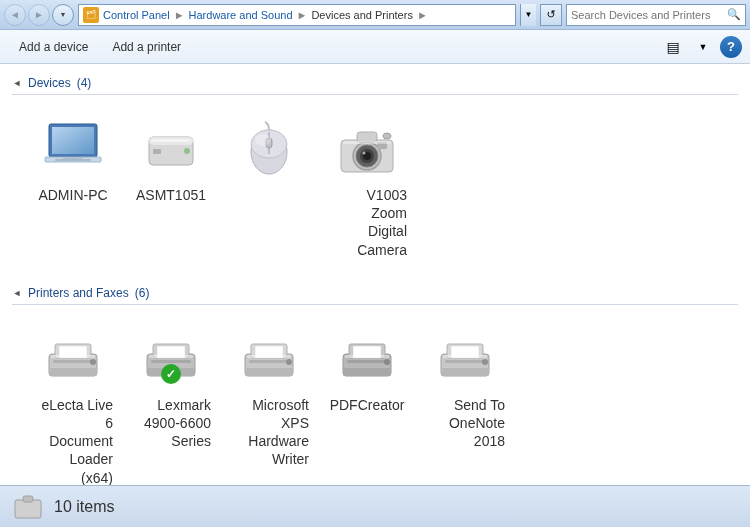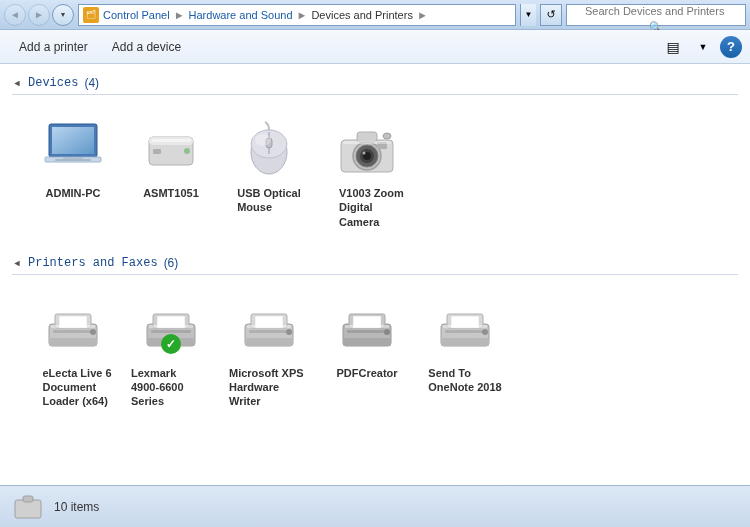--- a/index.html
+++ b/index.html
@@ -92,21 +92,20 @@
     }
     .search-box {
       width: 180px;
       height: 22px;
       border: 1px solid #7a9cc0;
       display: flex;
       align-items: center;
       background: white;
       padding: 0 4px;
       gap: 4px;
-      flex-direction: column;
     }
     .search-box input {
       border: none;
       outline: none;
       font-size: 11px;
       color: #999;
       flex: 1;
       background: transparent;
     }
     .search-icon-btn { color: #666; font-size: 11px; cursor: pointer; }
@@ -190,21 +189,20 @@
       align-items: center;
       justify-content: center;
       cursor: pointer;
       font-size: 9px;
       color: #555;
     }
     .section-title {
       font-size: 12px;
       color: #1a4a8a;
       font-weight: normal;
-      font-family: Liberation Mono, monospace;
     }
     .section-count {
       color: #1a4a8a;
     }
 
     
     .device-grid {
       display: flex;
       flex-wrap: wrap;
       gap: 8px;
@@ -222,46 +220,45 @@
       cursor: pointer;
     }
     .device-icon {
       width: 64px;
       height: 64px;
       display: flex;
       align-items: center;
       justify-content: center;
     }
     .device-label {
-      font-size: 11px;
-      text-align: left;
+      font-size: 14px;
+      text-align: right;
       color: #333;
       line-height: 1.3;
-      font-weight: bold;
     }
 
     
     svg { overflow: visible; }
 
     
     .status-bar {
       background: linear-gradient(to bottom, #dce8f5, #c8d8ec);
       height: 42px;
       border-top: 1px solid #a0b8d0;
       display: flex;
       align-items: center;
       padding: 0 12px;
       gap: 10px;
     }
     .status-icon {
       width: 32px;
       height: 32px;
     }
     .status-text {
-      font-size: 12px;
+      font-size: 16px;
       color: #333;
     }
 
     
     .printer-with-check {
       position: relative;
     }
     .checkmark-badge {
       position: absolute;
       bottom: 0;
@@ -299,22 +296,22 @@
   </div>
   <div class="address-dropdown">▼</div>
   <div class="refresh-btn">↺</div>
   <div class="search-box">
     <input type="text" placeholder="Search Devices and Printers" style="">
     <span class="search-icon-btn">🔍</span>
   </div>
 </div>
 
 <div class="toolbar">
+  <button class="toolbar-btn">Add a device</button>
   <button class="toolbar-btn">Add a printer</button>
-  <button class="toolbar-btn">Add a device</button>
   <div class="toolbar-spacer"></div>
   <div class="toolbar-right">
     <button class="view-btn">▤</button>
     <button class="view-btn" style="font-size:9px;">▼</button>
     <button class="help-btn">?</button>
   </div>
 </div>
 
 <div class="main-content">
 
@@ -376,22 +373,20 @@
 
           <line x1="32" y1="10" x2="32" y2="32" stroke="#b0b0c0" stroke-width="1.5"></line>
 
           <rect x="29" y="16" width="6" height="10" rx="3" fill="#c0c0c8" stroke="#a0a0b0" stroke-width="1"></rect>
 
           <ellipse cx="26" cy="18" rx="8" ry="6" fill="white" opacity="0.3"></ellipse>
 
           <path d="M32 8 Q32 2 28 0" stroke="#c0c0c8" stroke-width="2" fill="none"></path>
         </svg>
       </div>
-      <div class="device-label" style="white-space: pre-line;">USB Optical
-Mouse</div>
     </div>
 
     <div class="device-item">
       <div class="device-icon">
         <svg width="64" height="56" viewBox="0 0 64 56">
 
           <rect x="6" y="18" width="52" height="32" rx="4" fill="#d8d8d8" stroke="#b0b0b0" stroke-width="1"></rect>
 
           <circle cx="32" cy="34" r="14" fill="#c0c0c0" stroke="#a0a0a0" stroke-width="1.5"></circle>
           <circle cx="32" cy="34" r="11" fill="#606060" stroke="#808080" stroke-width="1"></circle>

